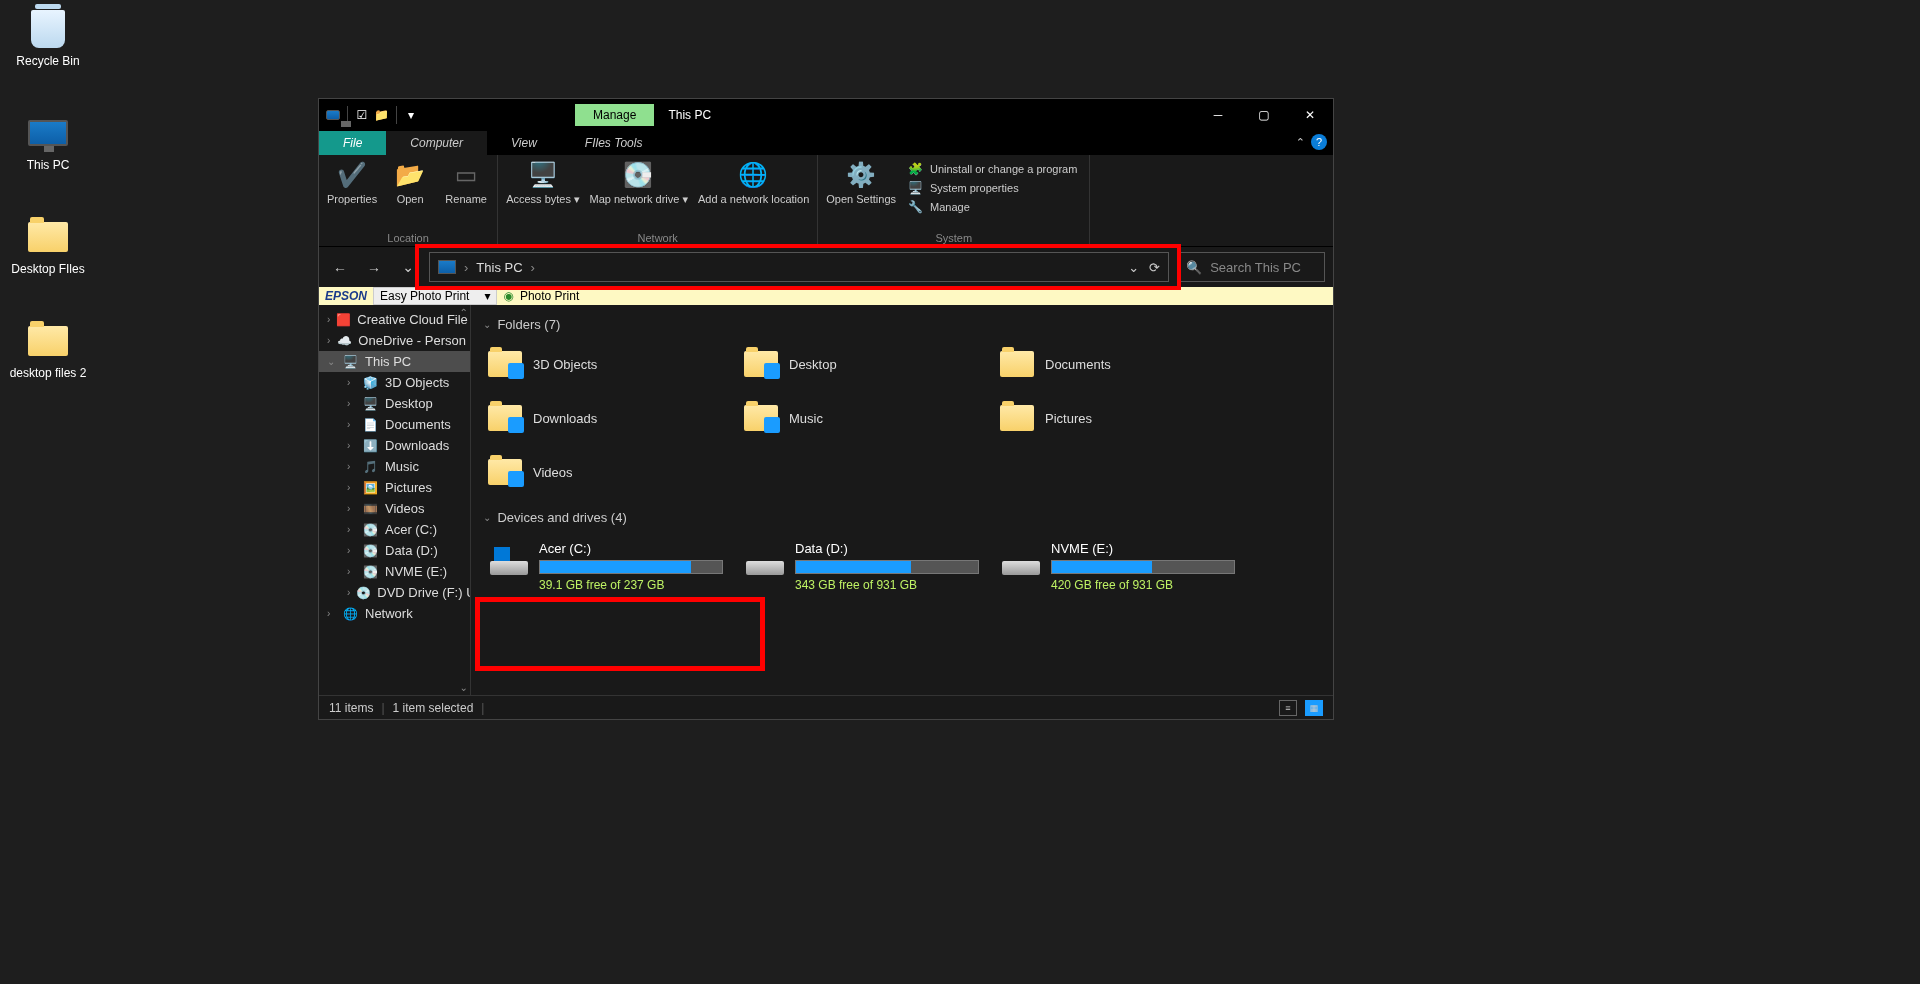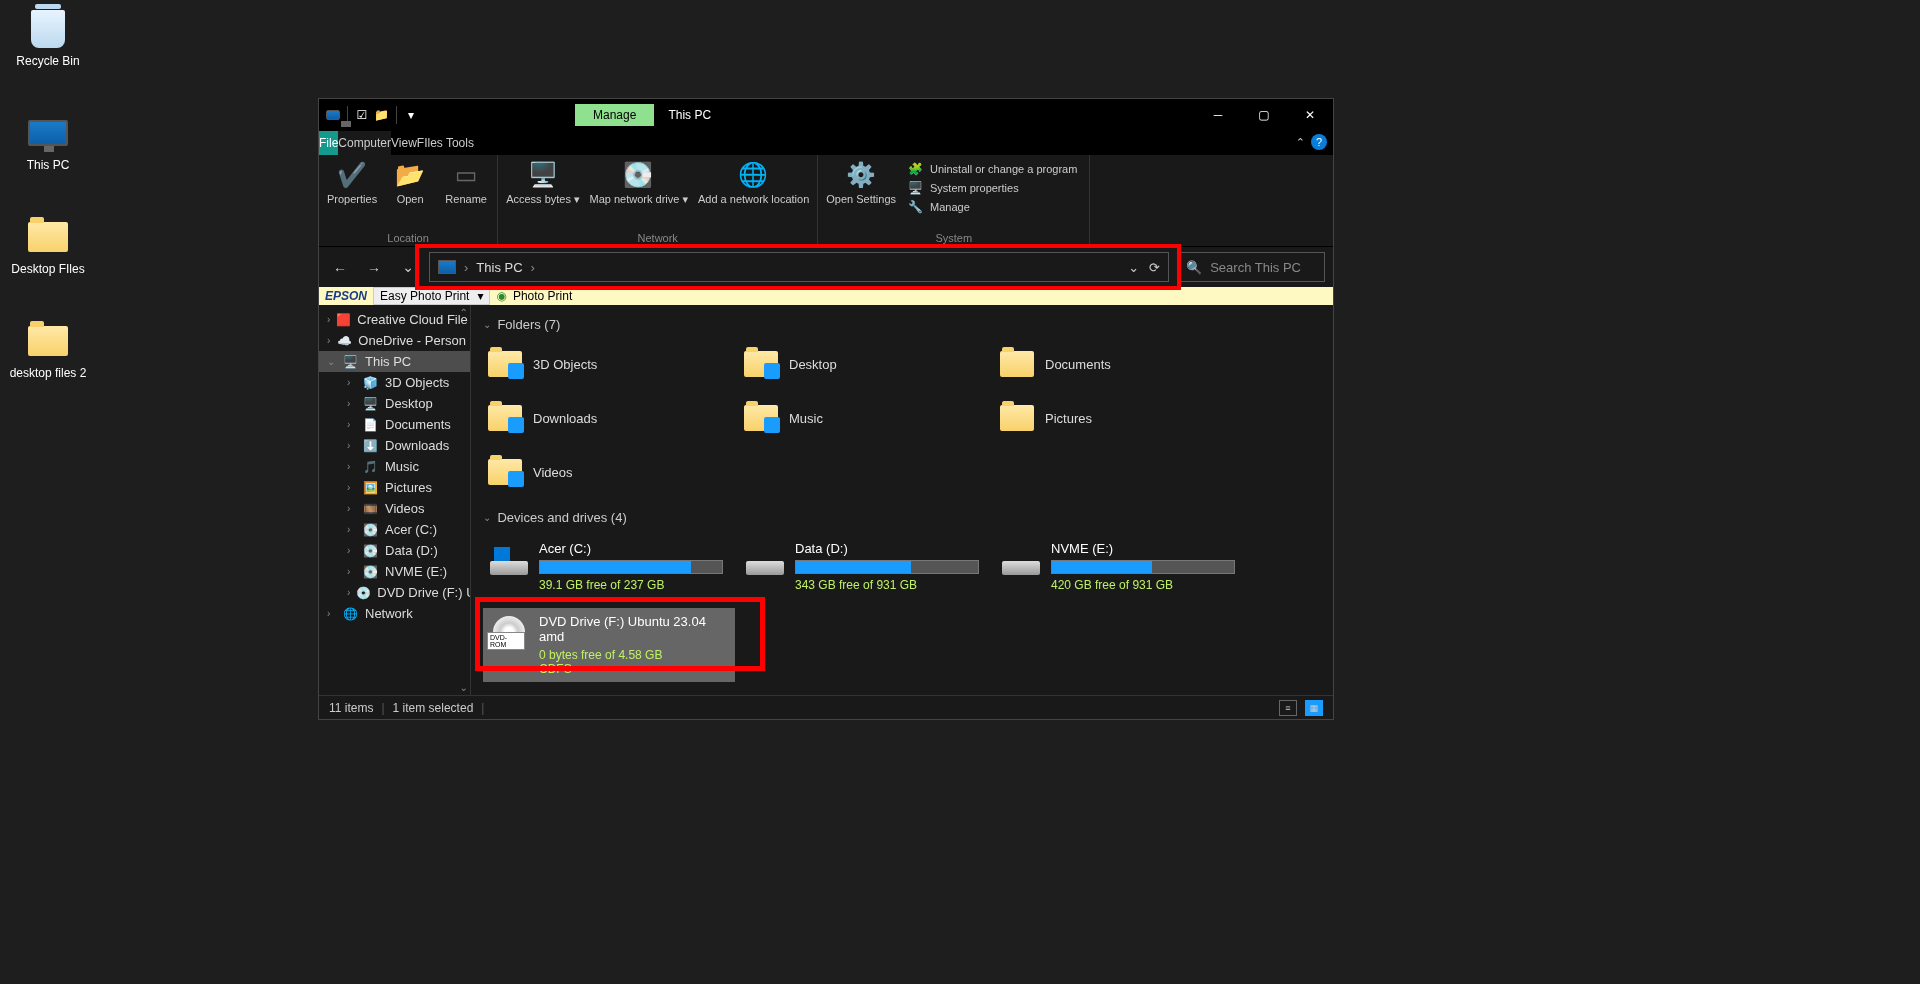--- a/index.html
+++ b/index.html
@@ -21,21 +21,21 @@
 .titlebar { height:32px; background:#000; display:flex; align-items:center; color:#fff; font-size:12px; }
 .titlebar .qat { display:flex; align-items:center; gap:4px; padding:0 6px; }
 .qat-icon { width:16px; height:16px; display:flex; align-items:center; justify-content:center; font-size:12px; }
 .qat-divider { width:1px; height:18px; background:#444; margin:0 2px; }
 .drivetools-tab { background:#8fe08f; color:#000; padding:4px 18px; font-size:12px; margin-left:150px; }
 .titlebar .title { margin-left:14px; }
 .titlebar .spacer { flex:1; }
 .winctrl { width:46px; height:32px; display:flex; align-items:center; justify-content:center; cursor:pointer; }
 
 .ribbon-tabs { height:24px; background:#000; display:flex; align-items:stretch; font-size:12px; position:relative; }
-.ribbon-tab { padding:4px 0; color:#ccc; cursor:pointer; display:flex; align-items:center; }
+.ribbon-tab { padding:4px 24px; color:#ccc; cursor:pointer; display:flex; align-items:center;font-style:italic; }
 .ribbon-tab.file { background:#14998c; color:#fff; }
 .ribbon-tab.active { background:#191919; }
 .ribbon-help { position:absolute; right:6px; top:3px; display:flex; gap:6px; align-items:center; }
 .help-circle { width:16px; height:16px; border-radius:50%; background:#0a7dd8; color:#fff; font-size:11px; display:flex; align-items:center; justify-content:center; }
 
 .ribbon { height:92px; background:#191919; border-bottom:1px solid #000; display:flex; font-size:11px; color:#ccc; }
 .ribbon-group { border-right:1px solid #333; padding:4px 8px 2px; display:flex; flex-direction:column; justify-content:space-between; }
 .ribbon-group-label { text-align:center; font-size:11px; color:#888; padding-top:2px; }
 .ribbon-buttons { display:flex; gap:10px; }
 .ribbon-btn { display:flex; flex-direction:column; align-items:center; gap:2px; cursor:pointer; text-align:center; min-width:46px; }
@@ -47,21 +47,21 @@
 .addrbar-row { height:40px; background:#191919; display:flex; align-items:center; padding:0 8px; gap:8px; position:relative; }
 .nav-arrow { width:26px; height:26px; display:flex; align-items:center; justify-content:center; color:#ccc; cursor:pointer; font-size:14px; }
 .addrbar { flex:1; height:30px; background:#191919; border:1px solid #555; display:flex; align-items:center; padding:0 8px; gap:8px; color:#ddd; font-size:13px; }
 .addrbar .crumb-icon { width:18px; height:14px; background:linear-gradient(#1a7bc8,#0d5fa8); border:1px solid #555; }
 .addr-highlight { position:absolute; border:4px solid #ff0000; pointer-events:none; left:96px; top:-3px; width:766px; height:46px; }
 .addr-ctrl { margin-left:auto; display:flex; gap:10px; color:#ccc; }
 .searchbox { width:148px; height:30px; background:#191919; border:1px solid #555; display:flex; align-items:center; padding:0 8px; gap:8px; color:#888; font-size:13px; }
 
 .epson-bar { height:18px; background:#fef9c3; color:#000; font-size:12px; display:flex; align-items:center; padding:0 6px; gap:6px; }
 .epson-logo { color:#1a3a8a; font-weight:bold; font-style:italic; }
-.epson-btn { background:#eee; padding:1px 6px; border:1px solid #ccc; display:flex; align-items:center; gap:8px; }
+.epson-btn { background:#eee; padding:1px 6px; border:1px solid #ccc; display:flex; align-items:center; gap:15px; }
 
 .body { flex:1; display:flex; overflow:hidden; background:#191919; }
 .tree { width:152px; background:#191919; border-right:1px solid #333; font-size:13px; color:#ddd; overflow:hidden; padding-top:4px; position:relative; }
 .tree-item { display:flex; align-items:center; gap:6px; padding:3px 4px 3px 8px; cursor:pointer; white-space:nowrap; }
 .tree-item.indent { padding-left:28px; }
 .tree-item.selected { background:#4d4d4d; }
 .tree-chevron { width:10px; font-size:10px; color:#888; }
 .tree-ico { width:16px; height:14px; font-size:12px; display:flex; align-items:center; justify-content:center; }
 .tree-scroll-up { position:absolute; right:2px; top:2px; color:#888; font-size:10px; }
 .tree-scroll-dn { position:absolute; right:2px; bottom:2px; color:#888; font-size:10px; }
@@ -416,32 +416,20 @@
               <div class="hdd "></div>
             </div>
             <div class="drive-info">
               <div class="drive-name">NVME (E:)</div>
               <div class="drive-bar">
                 <div class="drive-bar-fill" style="right:45%"></div>
               </div>
               <div class="drive-free">420 GB free of 931 GB</div>
             </div>
           </div>
-          <div class="drive-item selected">
-            <div class="drive-ico">
-              <div class="dvd">
-                <div class="dvd-badge">DVD-ROM</div>
-              </div>
-            </div>
-            <div class="drive-info">
-              <div class="drive-name">DVD Drive (F:) Ubuntu 23.04 amd</div>
-              <div class="drive-free">0 bytes free of 4.58 GB</div>
-              <div class="drive-free">CDFS</div>
-            </div>
-          </div>
         </div>
     </div>
   </div>
 
   <div class="statusbar">
     <span>11 items</span>
     <span class="sep">|</span>
     <span>1 item selected</span>
     <span class="sep">|</span>
     <div class="spacer"></div>

